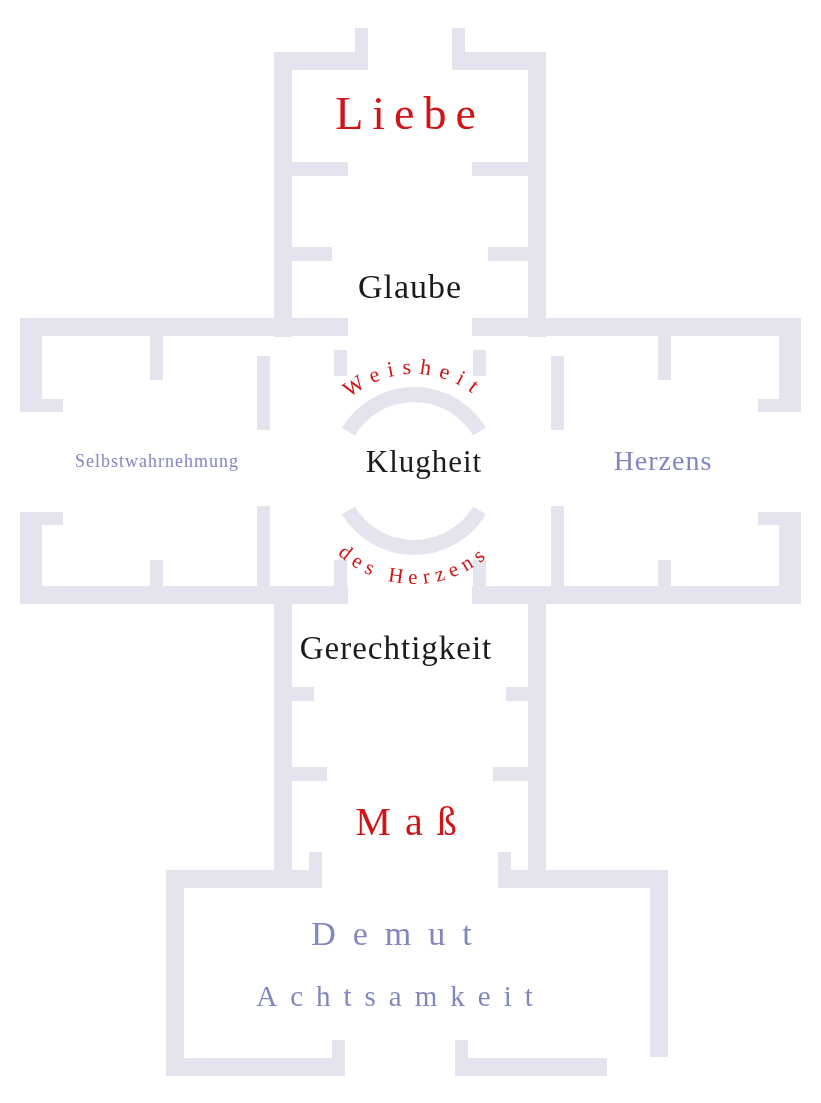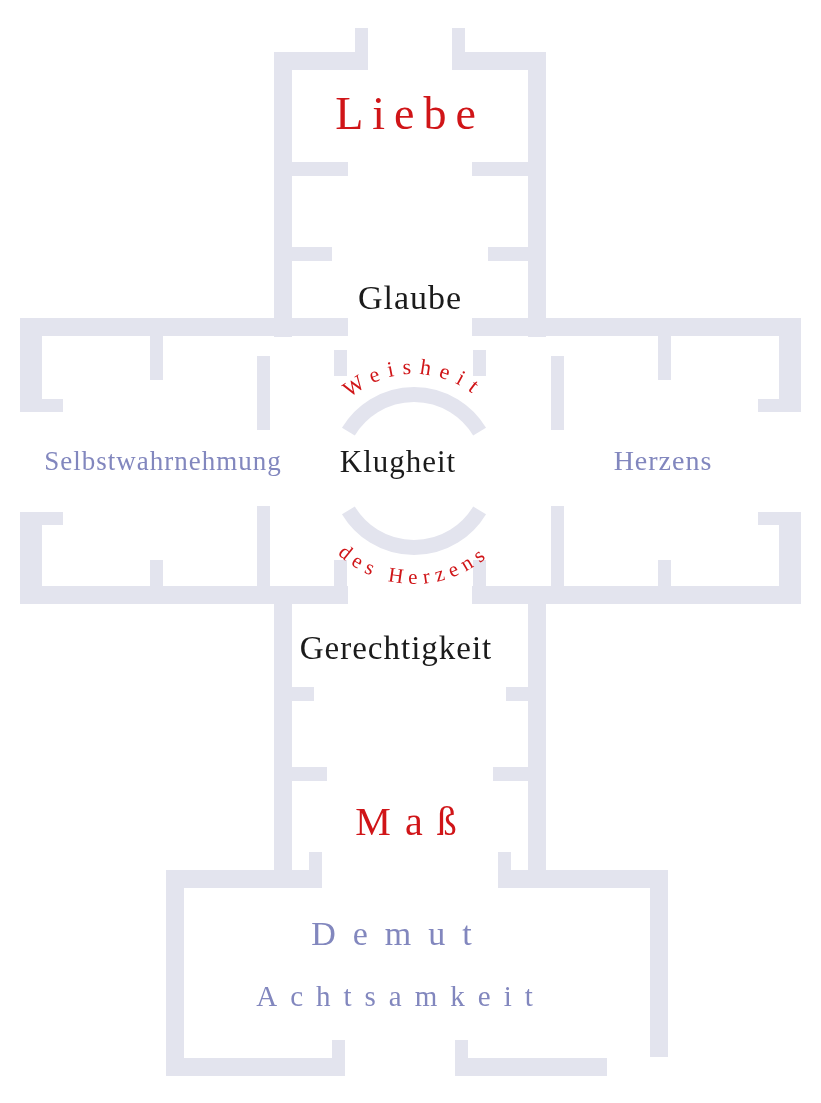--- a/index.html
+++ b/index.html
@@ -99,22 +99,22 @@
     </defs>
     <text class="curve-text" font-size="22" letter-spacing="8">
       <textPath href="#arcTop" startOffset="50%" text-anchor="middle">Weisheit</textPath>
     </text>
     <text class="curve-text" font-size="21" letter-spacing="6">
       <textPath href="#arcBottom" startOffset="50%" text-anchor="middle">des Herzens</textPath>
     </text>
   </svg>
 
   <div class="label c-red" style="left:410px;top:114px;font-size:46px;letter-spacing:9px">Liebe</div>
-  <div class="label c-ink" style="left:410px;top:298px;font-size:34px;letter-spacing:1px">Glaube</div>
-  <div class="label c-lav" style="left:163px;top:461px;font-size:27px;letter-spacing:1px">Selbstwahrnehmung</div>
-  <div class="label c-ink" style="left:398px;top:461px;font-size:31px;letter-spacing:1px">Klugheit</div>
+  <div class="label c-ink" style="left:410px;top:287px;font-size:34px;letter-spacing:1px">Glaube</div>
+  <div class="label c-lav" style="left:157px;top:461px;font-size:18px;letter-spacing:1px">Selbstwahrnehmung</div>
+  <div class="label c-ink" style="left:424px;top:461px;font-size:31px;letter-spacing:1px">Klugheit</div>
   <div class="label c-lav" style="left:663px;top:461px;font-size:28px;letter-spacing:1px">Herzens</div>
   <div class="label c-ink" style="left:396px;top:648px;font-size:33px;letter-spacing:1px">Gerechtigkeit</div>
   <div class="label c-lav" style="left:400px;top:934px;font-size:34px;letter-spacing:17px">Demut</div>
   <div class="label c-red" style="left:413px;top:822px;font-size:40px;letter-spacing:14px">Maß</div>
   <div class="label c-lav" style="left:401px;top:996px;font-size:29px;letter-spacing:13px">Achtsamkeit</div>
 
 </div>
 
 </body></html>

